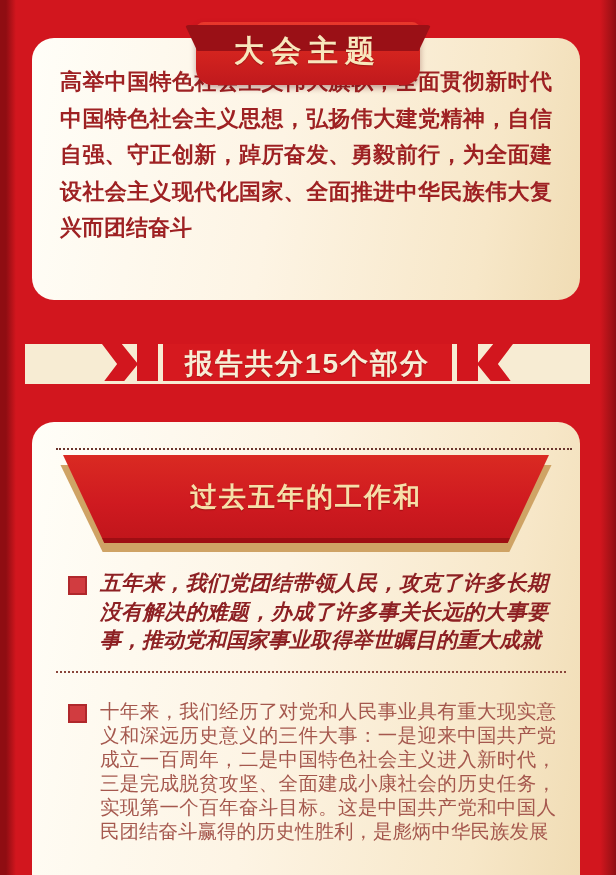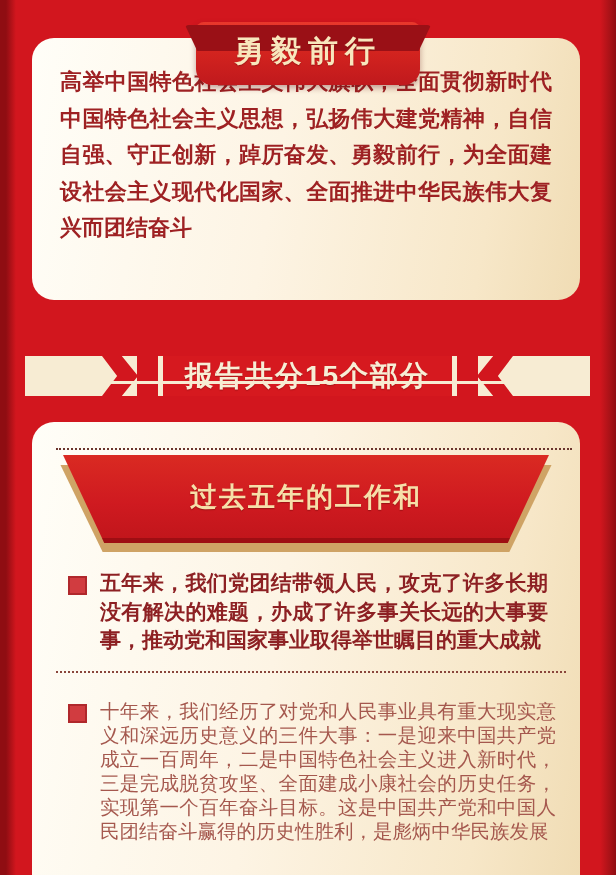--- a/index.html
+++ b/index.html
@@ -67,21 +67,21 @@
   .card2{top:422px;height:453px;border-radius:22px 22px 0 0;}
   .theme-text{
     padding:26px 28px 0;
     font-size:22px;font-weight:bold;
     line-height:36.5px;
     color:var(--c-themeText);
     text-align:justify;
   }
   
   .parts-banner{
-    position:absolute;top:356px;left:25px;width:565px;height:40px;
+    position:absolute;top:344px;left:25px;width:565px;height:40px;
     display:flex;align-items:stretch;justify-content:flex-end;
   }
   .seg{position:relative;width:112px;background:var(--c-cream);}
   .chev{position:absolute;top:0;bottom:0;width:36px;background:var(--c-bg);}
   .chev-r{right:-1px;clip-path:polygon(0 0,55% 0,100% 50%,55% 100%,0 100%,42% 50%);}
   .chev-l{left:-1px;clip-path:polygon(100% 0,45% 0,0 50%,45% 100%,100% 100%,58% 50%);}
   .pb-gap{width:21px;}
   .vbar{width:5px;background:var(--c-cream);}
   .pb-center{
     flex:1;background:#d6191f;
@@ -128,36 +128,36 @@
   .bullet{display:flex;}
   .sq{
     flex:0 0 auto;width:19px;height:19px;margin-top:7px;
     background:var(--c-square);
     box-shadow:inset 0 0 0 2px #b0282c;
   }
   .b1{margin:26px 32px 0 36px;}
   .b1 .sq{margin-right:13px;}
   .b1 p{
     flex:1;font-size:21px;font-weight:bold;line-height:28.5px;
-    color:var(--c-bullet1Text);text-align:justify;
+    color:var(--c-bullet1Text);text-align:justify;font-style:italic;
   }
   .b2{margin:26px 24px 0 36px;}
   .b2 .sq{margin-right:13px;margin-top:5px;}
   .b2 p{
     flex:1;font-size:19.5px;font-weight:normal;line-height:24px;
     color:var(--c-bullet2Text);text-align:justify;
   }
 </style>
 </head>
 <body>
 
 <div class="poster">
 
   <div class="badge">
-    <span>勇毅前行</span>
+    <span>大会主题</span>
   </div>
 
   <section class="card card1">
     <p class="theme-text">高举中国特色社会主义伟大旗帜，全面贯彻新时代中国特色社会主义思想，弘扬伟大建党精神，自信自强、守正创新，踔厉奋发、勇毅前行，为全面建设社会主义现代化国家、全面推进中华民族伟大复兴而团结奋斗</p>
   </section>
 
   <div class="parts-banner">
     <div class="seg">
       <i class="chev chev-r"></i>
     </div>

